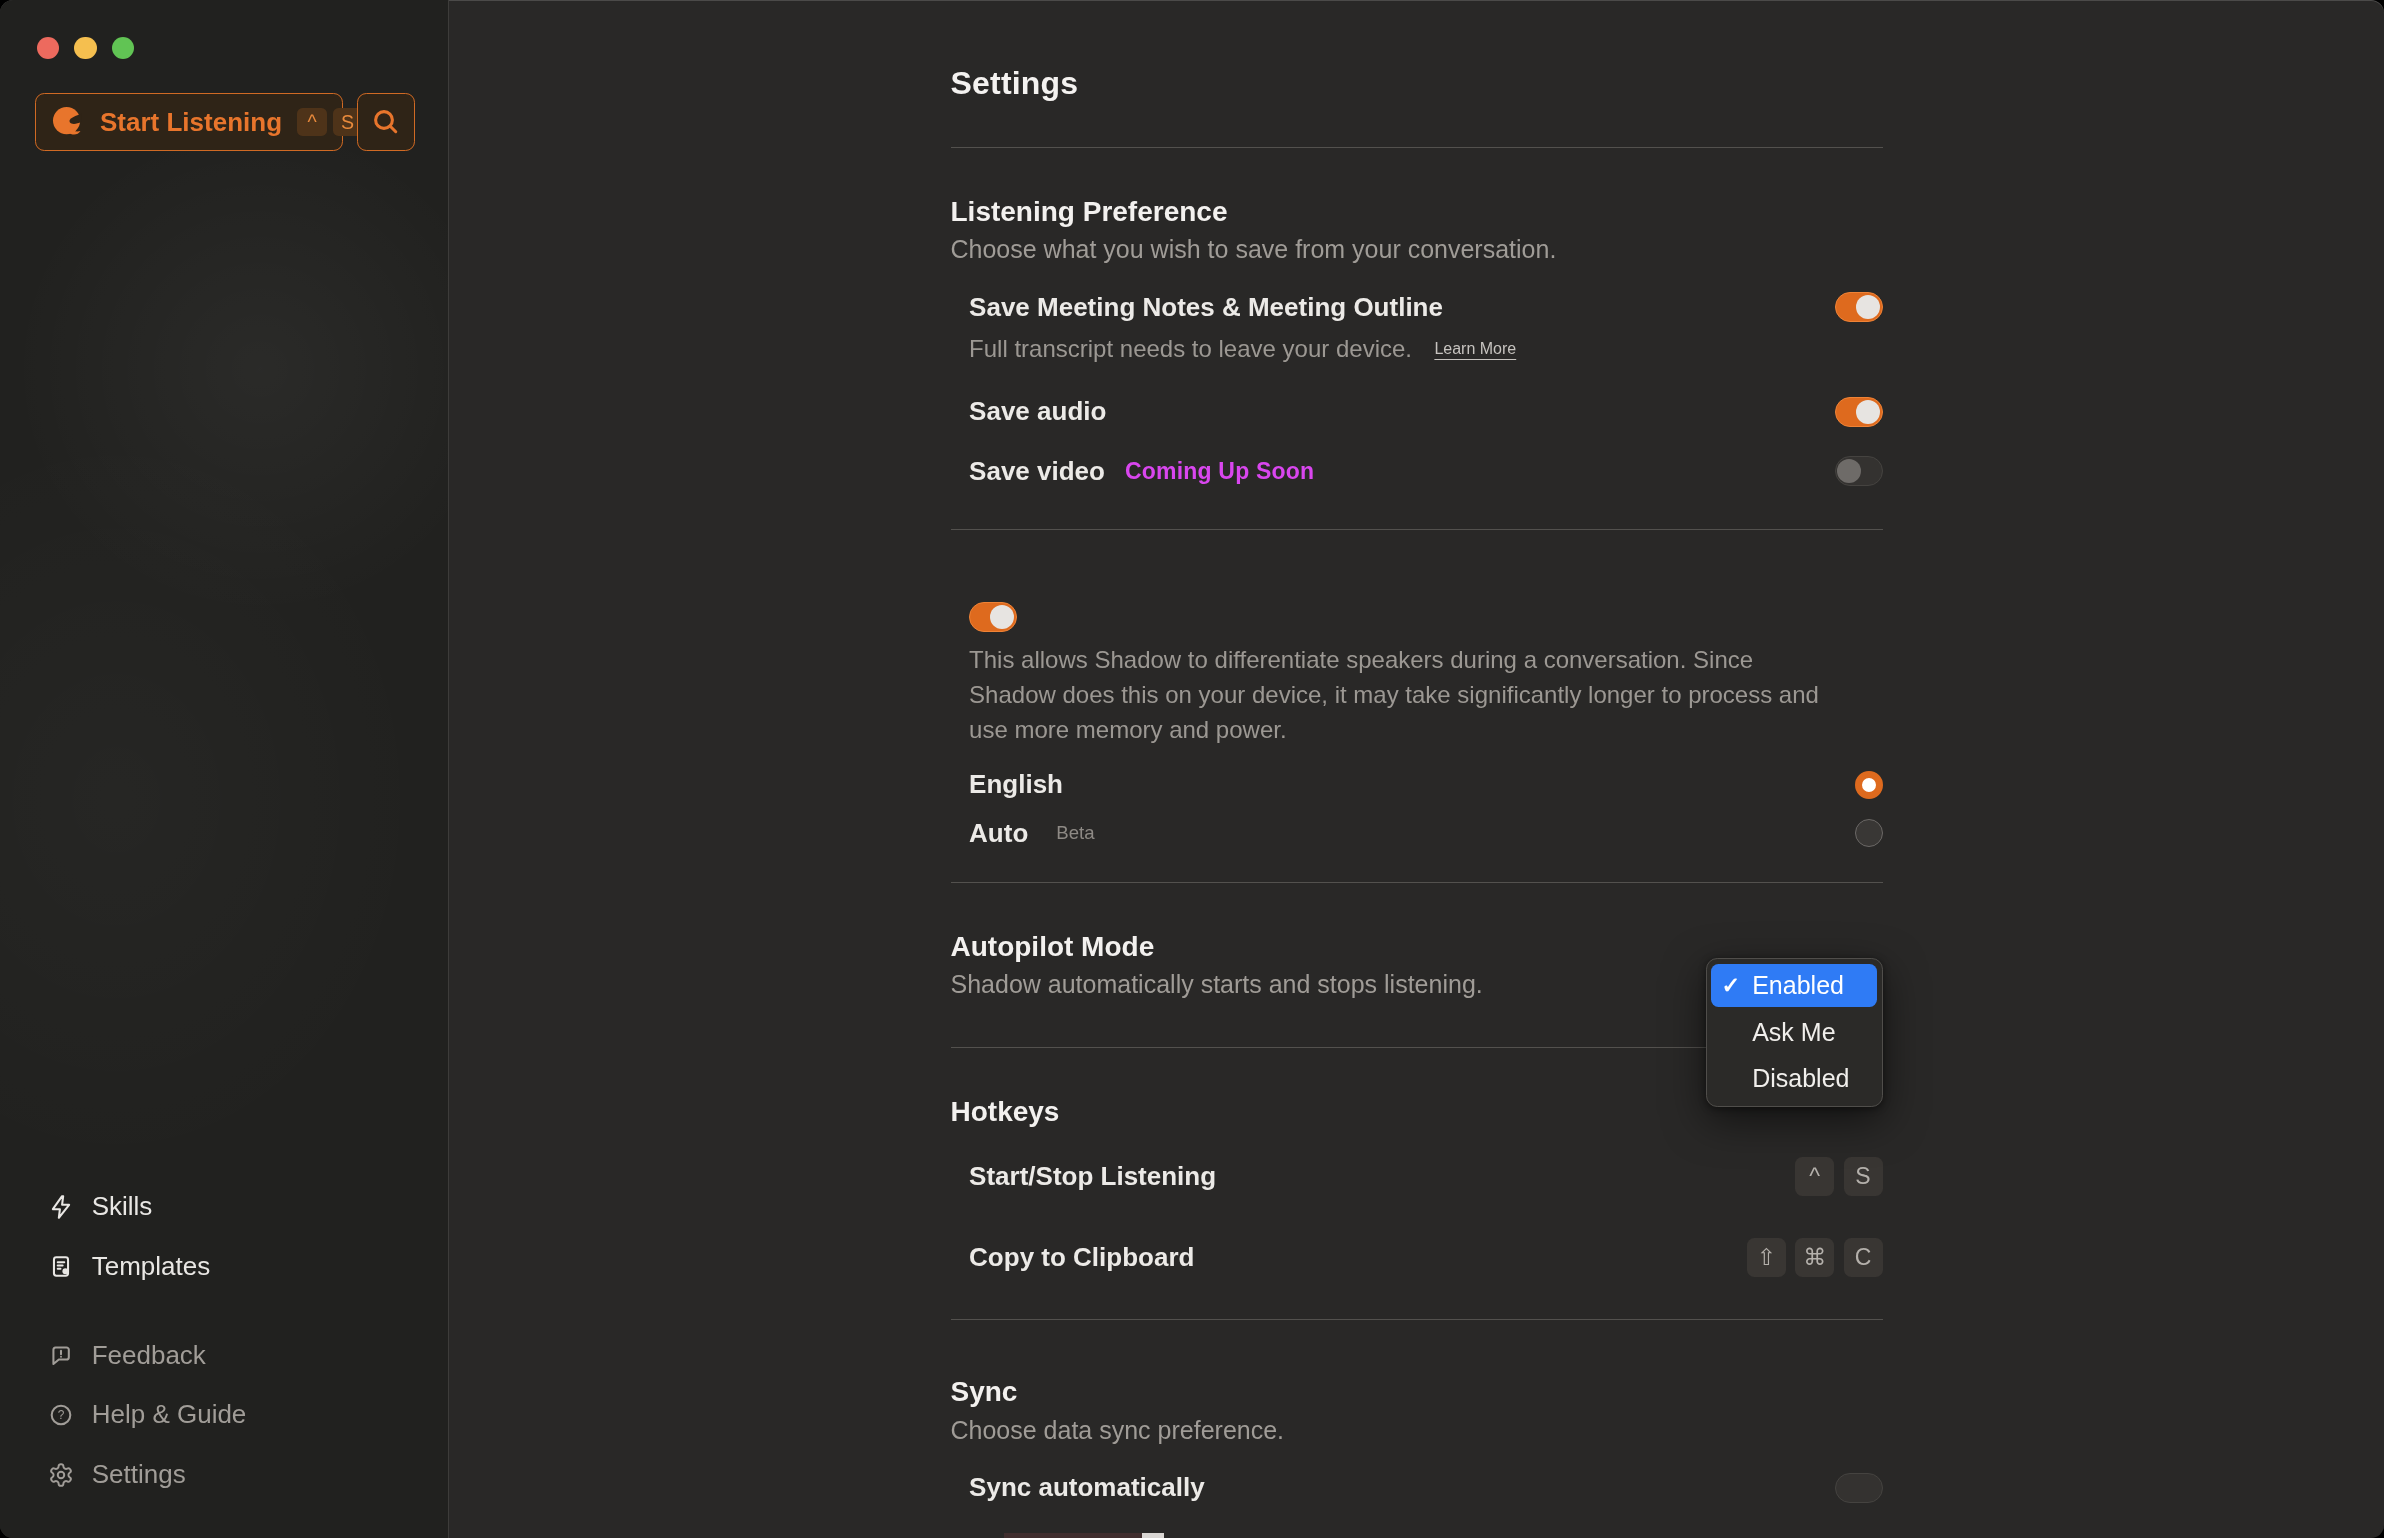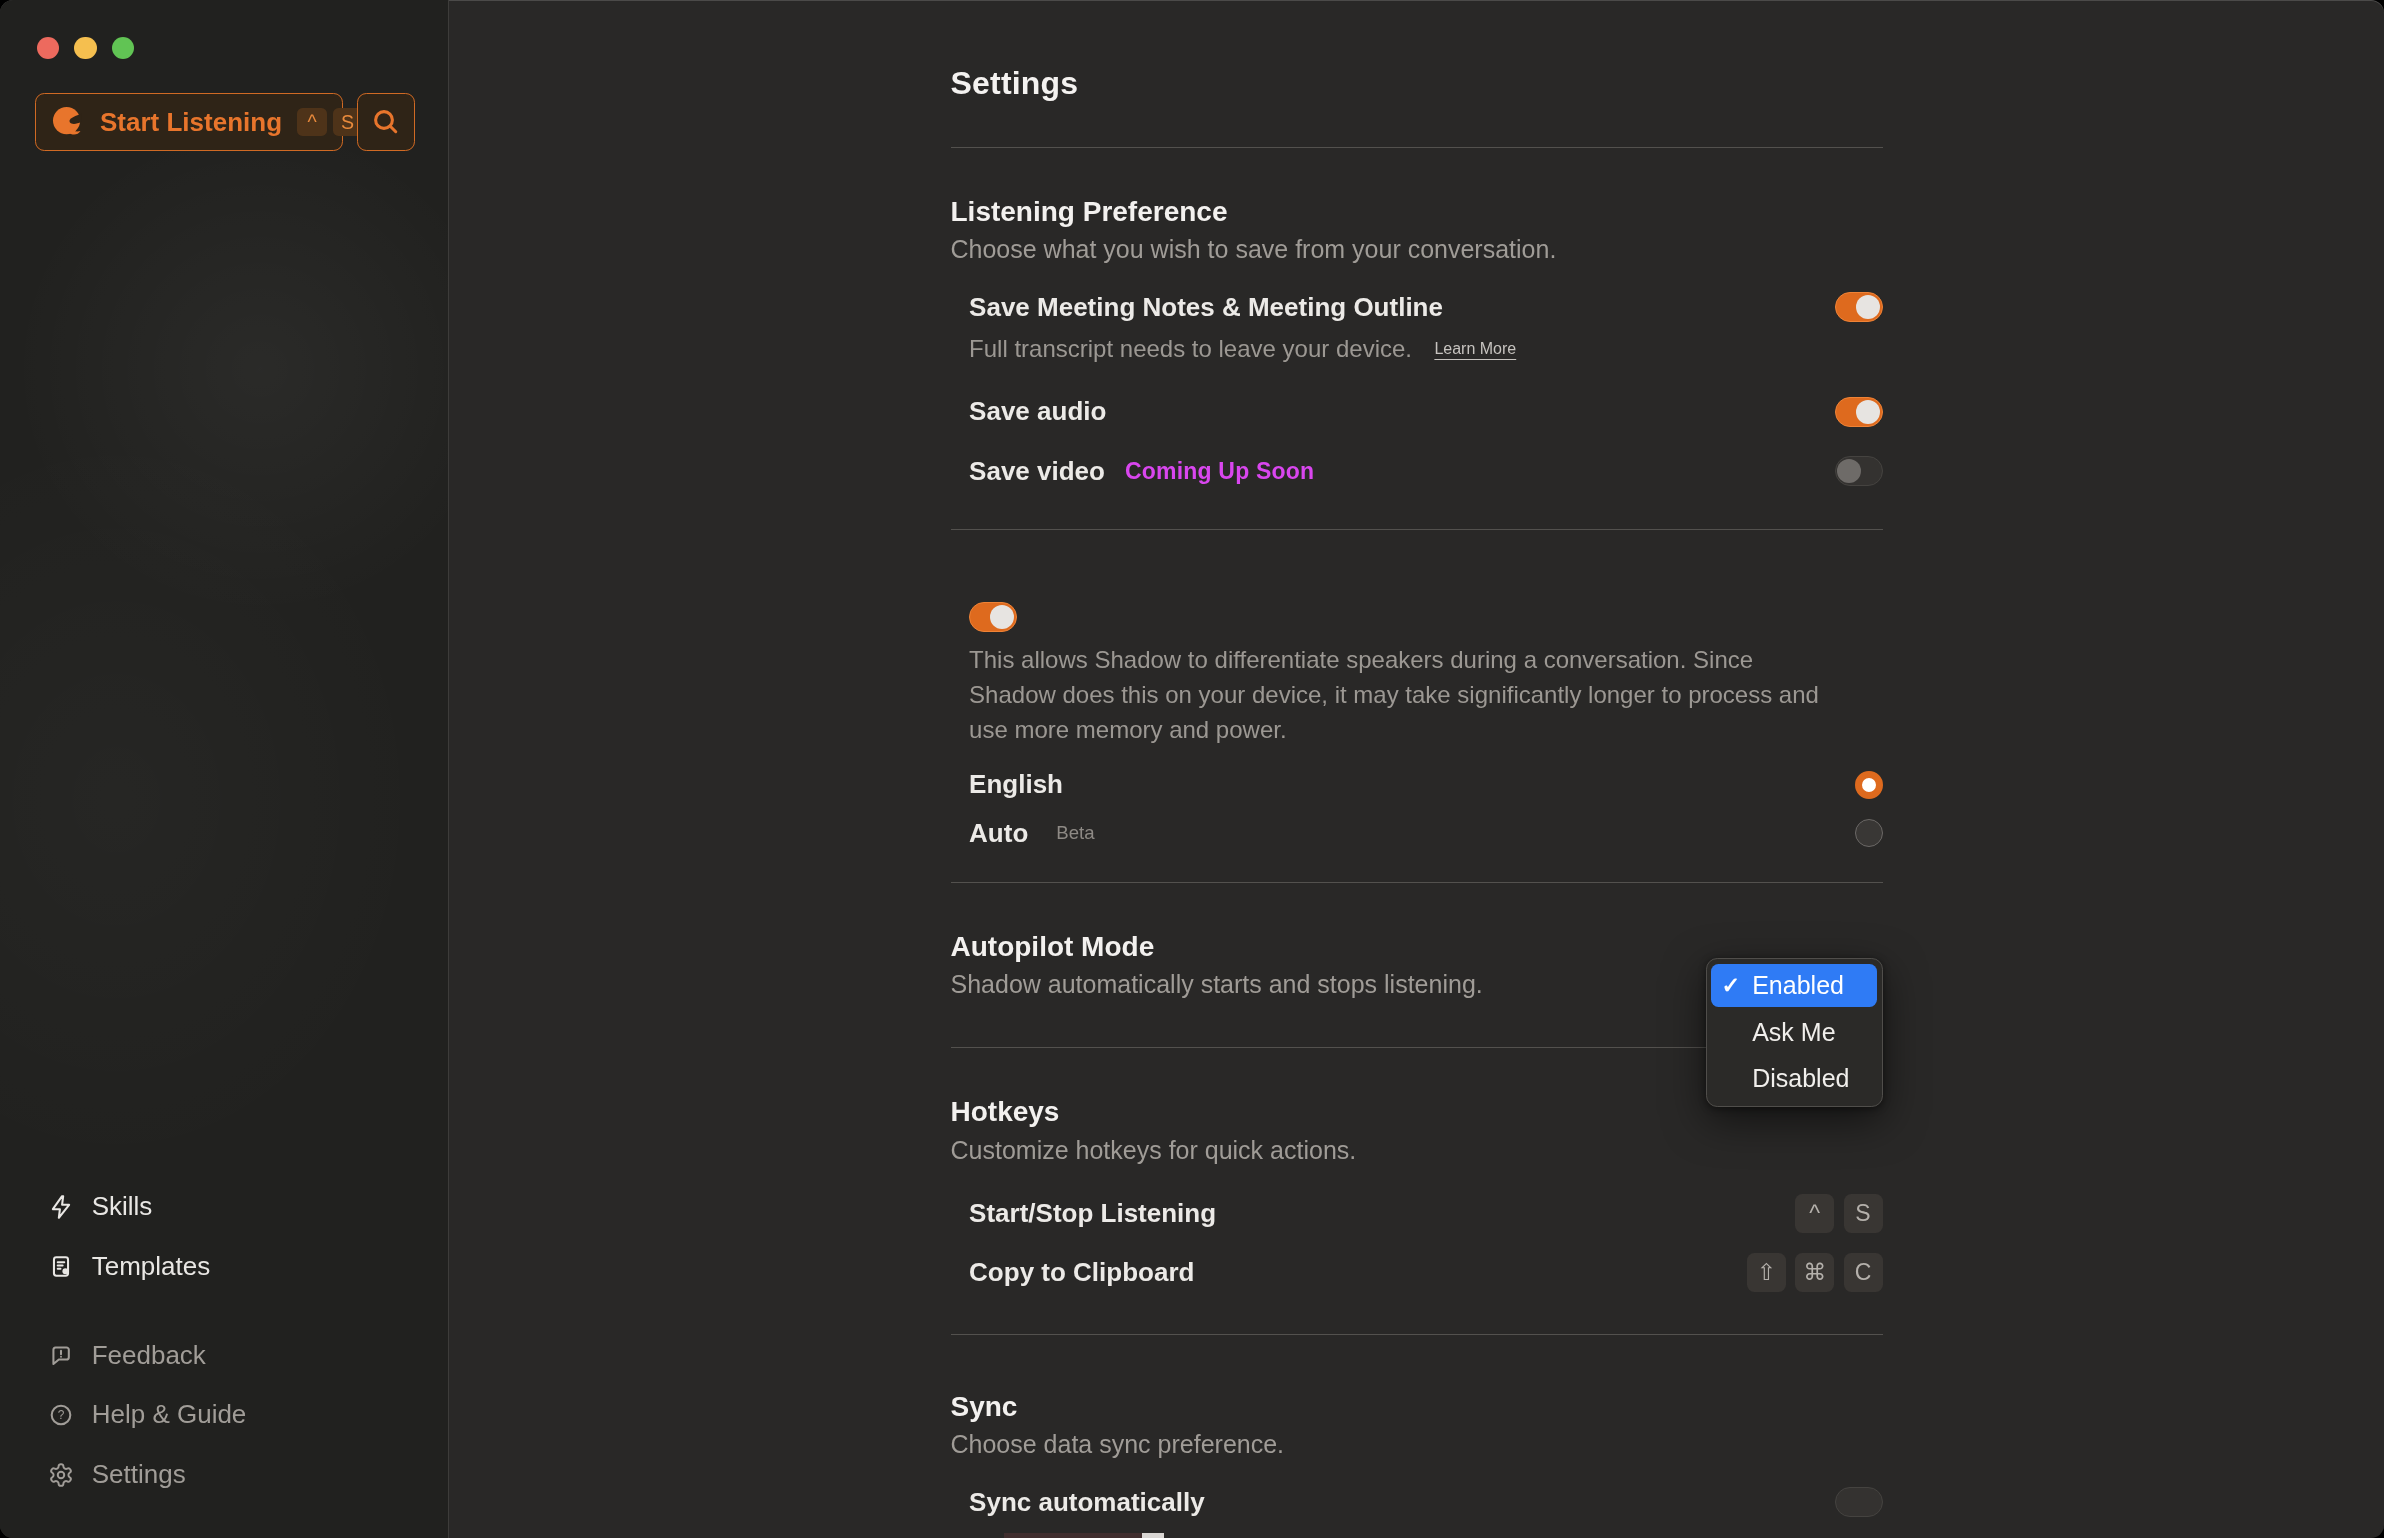--- a/index.html
+++ b/index.html
@@ -273,32 +273,31 @@
           <div class="menu-item">
             <span>Disabled</span>
           </div>
         </div>
       </section>
 
       <div class="divider" style="margin-top:48px;"></div>
 
       <section class="section">
         <h2>Hotkeys</h2>
-        <div class="desc s-desc">Customize hotkeys for quick actions.</div>
         <div class="rows">
           <div class="row" style="margin-top:28px;">
             <div class="grow">
                 <span class="label">Start/Stop Listening</span>
               </div>
             <div class="keys">
               <span class="kcap">^</span>
               <span class="kcap">S</span>
             </div>
           </div>
-          <div class="row" style="margin-top:18px;justify-content:flex-end;">
+          <div class="row" style="margin-top:40px;justify-content:flex-end;">
             <div class="grow">
                 <span class="label">Copy to Clipboard</span>
               </div>
             <div class="keys">
               <span class="kcap">⇧</span>
               <span class="kcap">⌘</span>
               <span class="kcap">C</span>
             </div>
           </div>
         </div>

